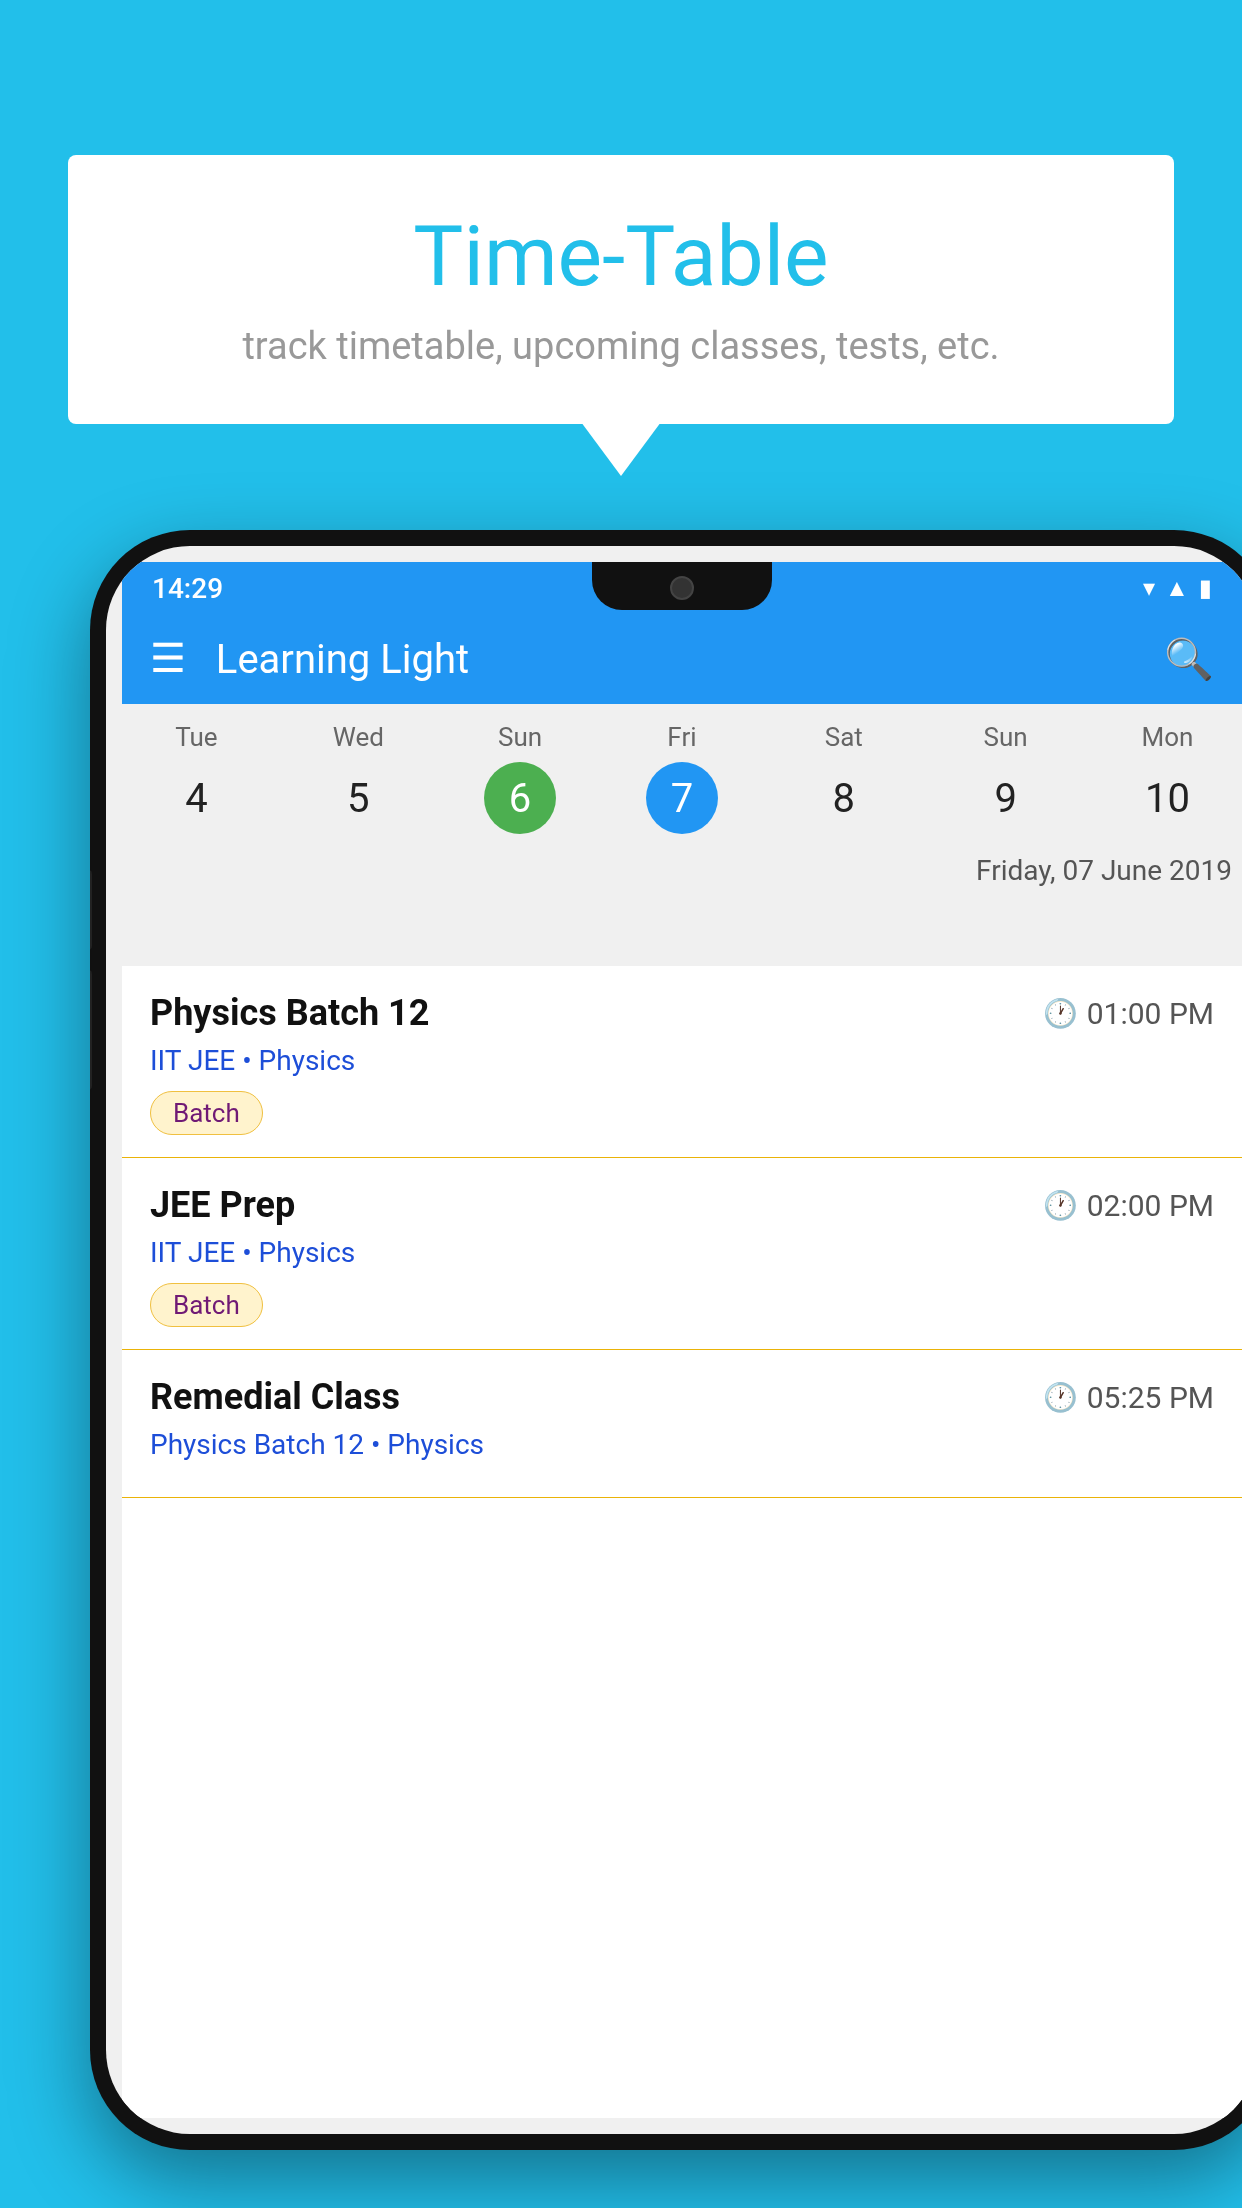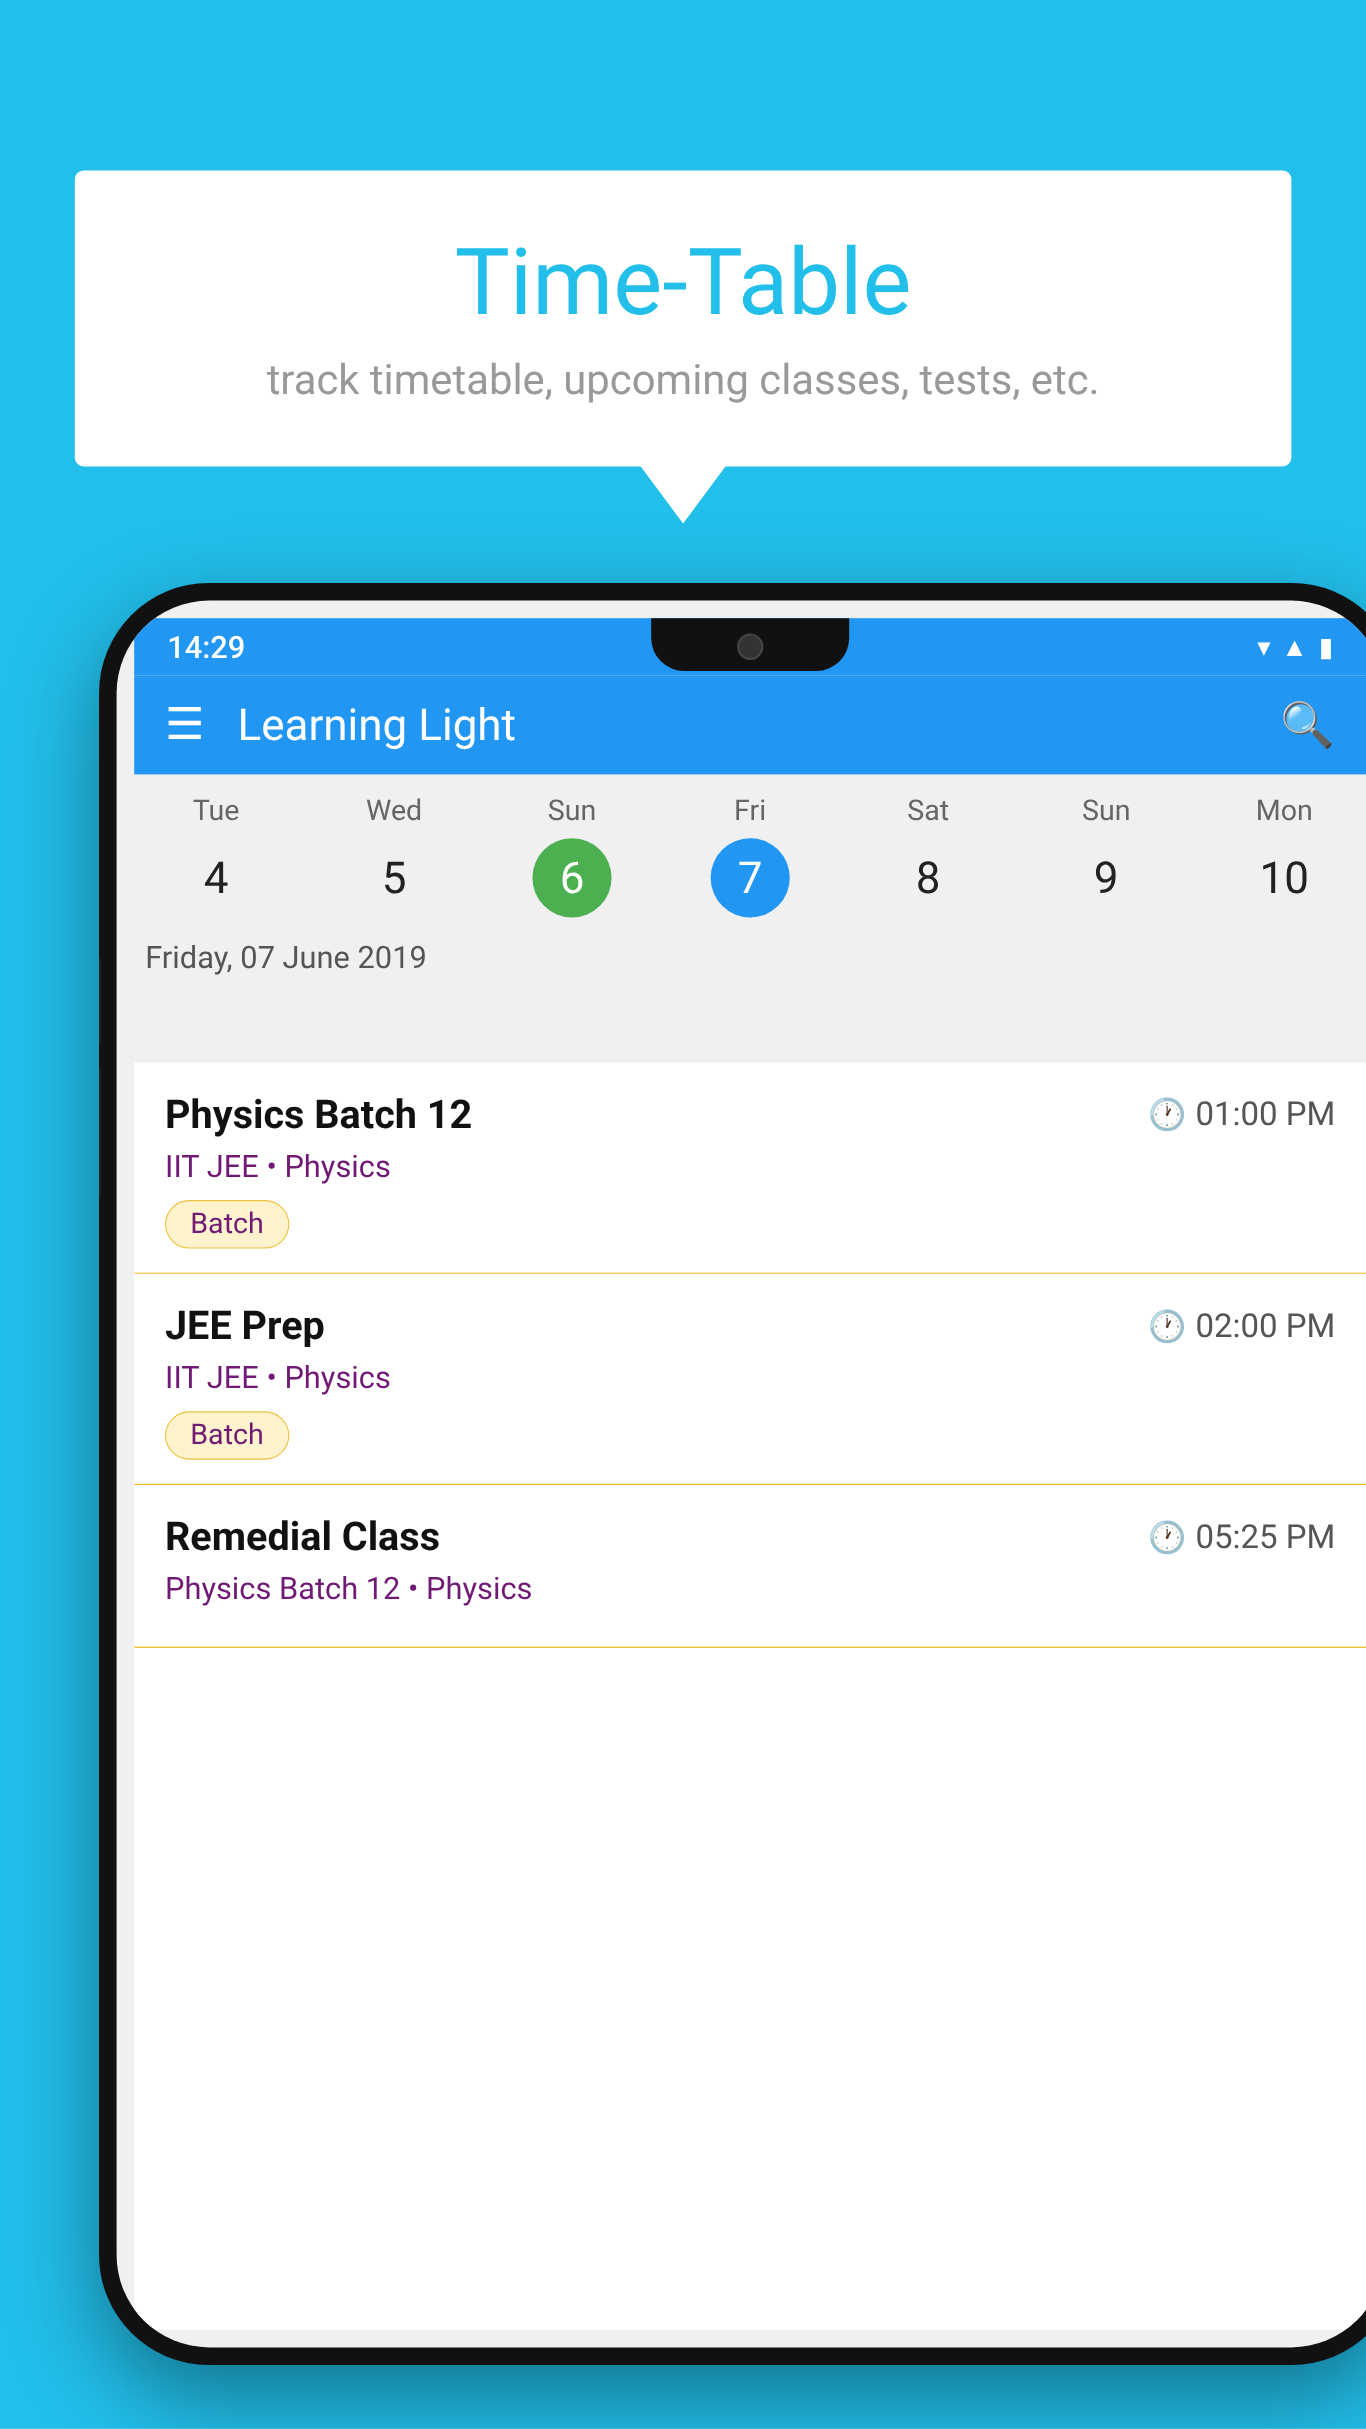--- a/index.html
+++ b/index.html
@@ -197,21 +197,21 @@
     }
     .day-num.today {
       background: #4CAF50;
       color: white;
     }
     .day-num.selected {
       background: #2196F3;
       color: white;
     }
     .selected-date-label {
-      text-align: left;
+      text-align: right;
       font-size: 28px;
       color: #555;
       padding: 8px 0 14px;
     }
 
     
     .schedule-list {
       position: absolute;
       top: 420px;
       left: 16px;
@@ -243,21 +243,21 @@
       gap: 8px;
       font-size: 30px;
       color: #555;
     }
     .clock-icon {
       font-size: 28px;
       color: #888;
     }
     .schedule-item-sub {
       font-size: 28px;
-      color: #701a75;
+      color: #1d4ed8;
       margin-bottom: 14px;
     }
     .batch-badge {
       display: inline-block;
       background: #FFF3CD;
       color: #701a75;
       border: 1.5px solid #F0C040;
       border-radius: 30px;
       padding: 6px 22px;
       font-size: 26px;

